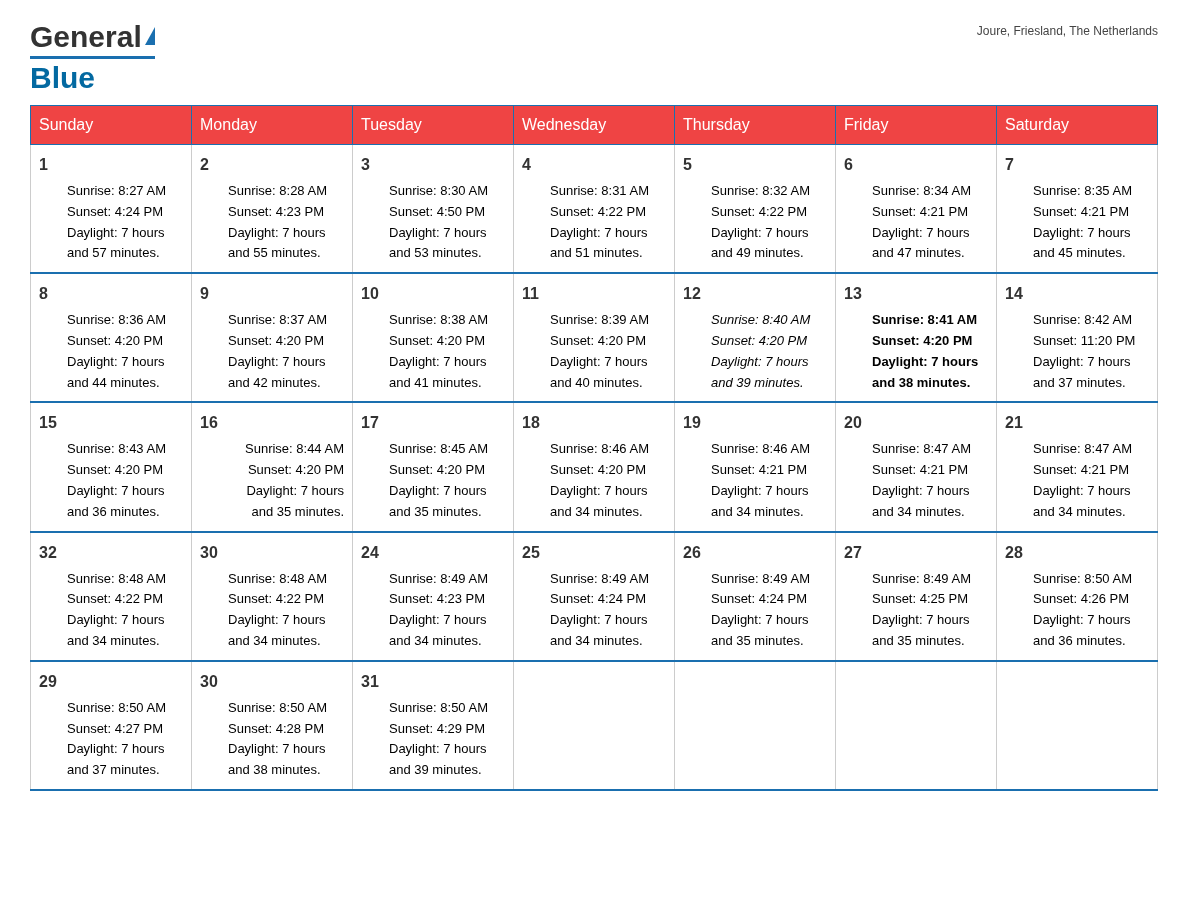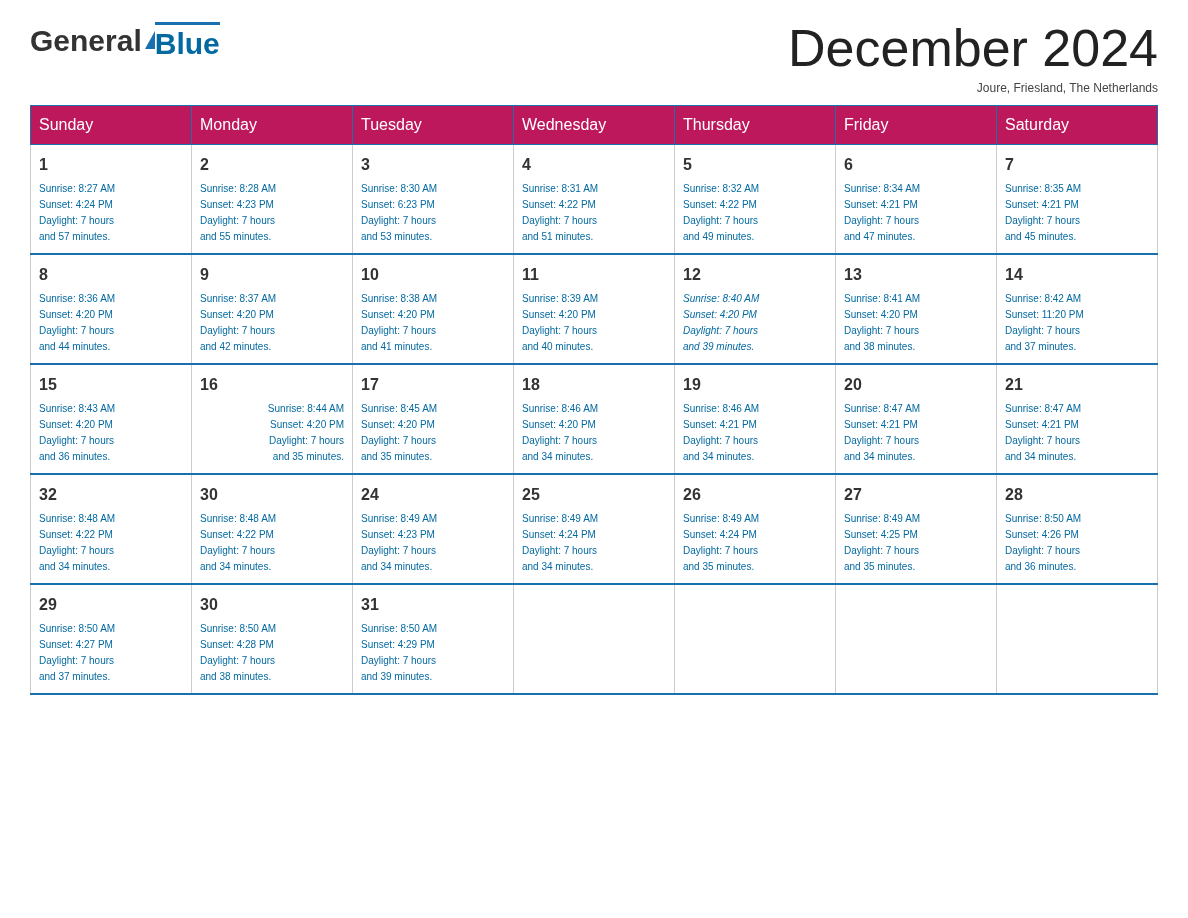--- a/index.html
+++ b/index.html
@@ -29,21 +29,21 @@
       font-size: 12px;
       color: #444;
       margin-top: 4px;
     }
     table {
       width: 100%;
       border-collapse: collapse;
       margin-top: 10px;
     }
     thead tr {
-      background-color: #be185d;
+      background-color: #ef4444;
     }
     thead th {
       color: #fff;
       font-size: 16px;
       font-weight: normal;
       padding: 10px 8px;
       text-align: left;
       border: 1px solid #1a6faf;
     }
     tbody tr {
@@ -60,31 +60,32 @@
       min-height: 110px;
       width: calc(100% / 7);
     }
     tbody td .day-num {
       font-size: 16px;
       font-weight: bold;
       display: block;
       margin-bottom: 4px;
     }
     tbody td .day-info {
-      font-size: 10px;
-      color: #0369a1;
+      font-size: 13px;
+      color: #000000;
       line-height: 1.6;
+      margin-left: 28px;
     }
     tbody tr:last-child td {
       border-bottom: 1px solid #ccc;
     }
     
     .logo-container {
       display: flex;
-      flex-direction: row;
+      flex-direction: column;
     }
     .logo-top {
       display: flex;
       align-items: center;
       gap: 0;
     }
     .logo-general {
       font-size: 30px;
       font-weight: bold;
       color: #333;
@@ -104,21 +105,20 @@
 
 <div class="header">
   <div class="logo-container">
     <div class="logo-top">
       <span class="logo-general">General</span>
       <span style="display:inline-block;width:0;height:0;border-left:10px solid transparent;border-bottom:18px solid #1a6faf;margin-left:3px;margin-bottom:2px;"></span>
     </div>
     <span class="logo-blue">Blue</span>
   </div>
   <div class="title-section">
-    <div class="month-title">December 2024</div>
     <div class="location">Joure, Friesland, The Netherlands</div>
   </div>
 </div>
 
 <table>
   <thead>
     <tr>
     <th>Sunday</th>
         <th>Monday</th>
         <th>Tuesday</th>
@@ -140,21 +140,21 @@
         <td>
           <span class="day-num">2</span>
           <div class="day-info" style="white-space: pre-line;">Sunrise: 8:28 AM
 Sunset: 4:23 PM
 Daylight: 7 hours
 and 55 minutes.</div>
         </td>
         <td>
           <span class="day-num">3</span>
           <div class="day-info" style="white-space: pre-line;">Sunrise: 8:30 AM
-Sunset: 6:23 PM
+Sunset: 4:50 PM
 Daylight: 7 hours
 and 53 minutes.</div>
         </td>
         <td>
           <span class="day-num">4</span>
           <div class="day-info" style="white-space: pre-line;">Sunrise: 8:31 AM
 Sunset: 4:22 PM
 Daylight: 7 hours
 and 51 minutes.</div>
         </td>
@@ -211,21 +211,21 @@
         </td>
         <td>
           <span class="day-num">12</span>
           <div class="day-info" style="white-space: pre-line; font-style: italic;">Sunrise: 8:40 AM
 Sunset: 4:20 PM
 Daylight: 7 hours
 and 39 minutes.</div>
         </td>
         <td>
           <span class="day-num">13</span>
-          <div class="day-info" style="white-space: pre-line;">Sunrise: 8:41 AM
+          <div class="day-info" style="white-space: pre-line; font-weight: bold;">Sunrise: 8:41 AM
 Sunset: 4:20 PM
 Daylight: 7 hours
 and 38 minutes.</div>
         </td>
         <td>
           <span class="day-num">14</span>
           <div class="day-info" style="white-space: pre-line;">Sunrise: 8:42 AM
 Sunset: 11:20 PM
 Daylight: 7 hours
 and 37 minutes.</div>

